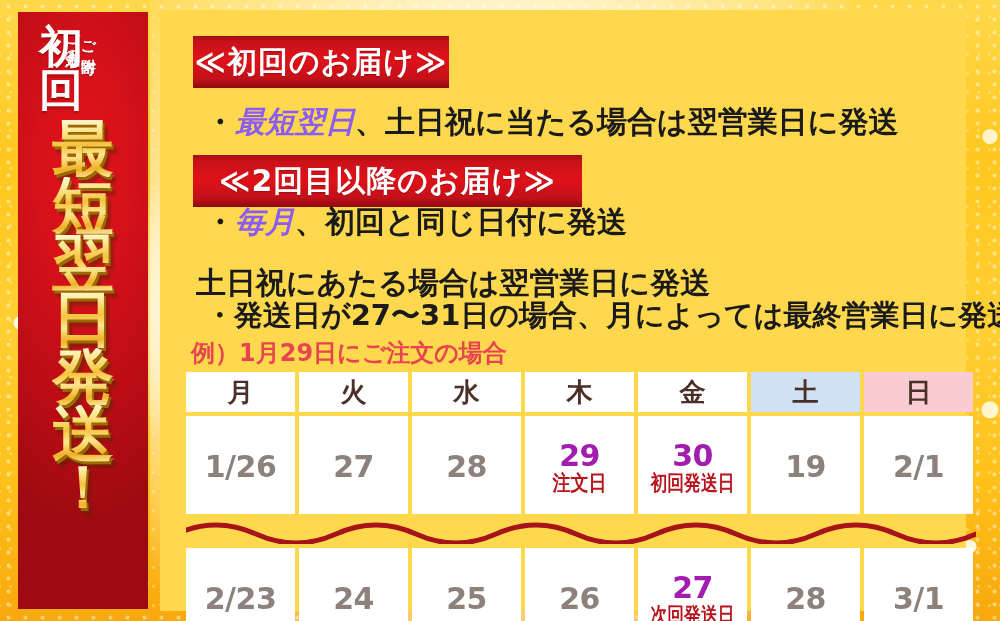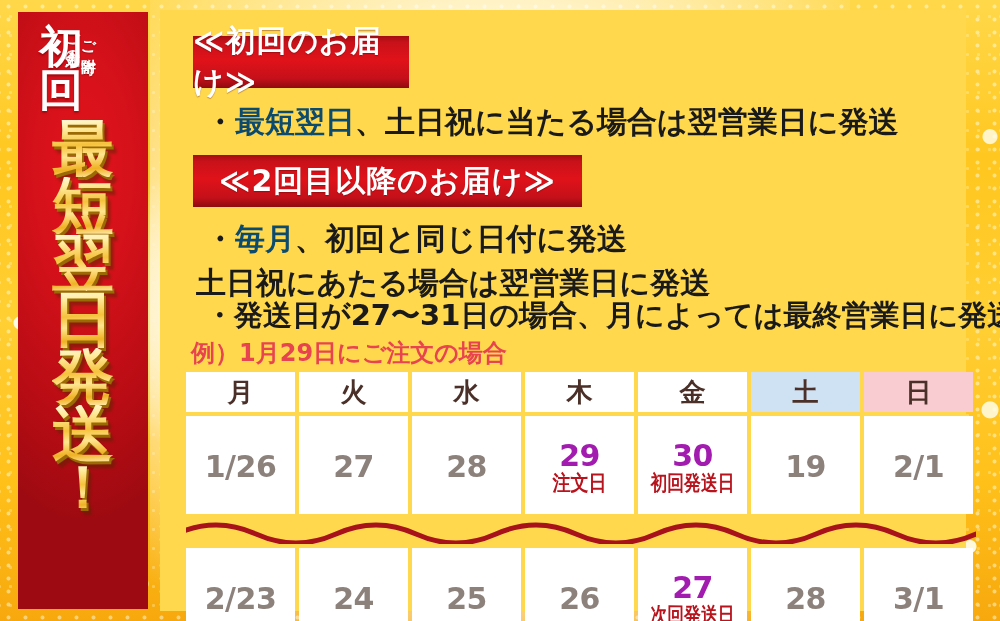--- a/index.html
+++ b/index.html
@@ -104,31 +104,31 @@
   }
 
   
   .head-box {
     position:absolute; color:#ffffff; font-weight:900;
     display:flex; align-items:center; justify-content:center;
     background:linear-gradient(180deg,#a40d10 0%,#c8111a 12%,#e01219 46%,#c4101a 82%,#8e0a0e 100%);
     letter-spacing:1px;
     text-shadow:0 1px 1px rgba(80,0,0,.35);
   }
-  #head1 { left:193px; top:36px; width:216px; height:52px; font-size:30px; }
+  #head1 { left:193px; top:36px; width:256px; height:52px; font-size:30px; }
   #head2 { left:193px; top:155px; width:389px; height:52px; font-size:30px; }
 
   
   .line {
     position:absolute; color:#1a1a1a; font-weight:900;
     white-space:nowrap; letter-spacing:0px;
   }
-  .line .hl { color:#0c4a6e; }
+  .line .hl { color:#8b5cf6;font-style:italic; }
   #l1 { left:205px; top:102px; font-size:30px; }
-  #l2 { left:205px; top:219px; font-size:30px; }
+  #l2 { left:205px; top:202px; font-size:30px; }
   #l3 { left:196px; top:263px; font-size:30px; }
   #l4 { left:205px; top:296px; font-size:29px; }
 
   .example {
     position:absolute; left:191px; top:337px;
     color:#e8444f; font-weight:900; font-size:24px; white-space:nowrap;
   }
 
   
   .cal { position:absolute; left:186px; top:372px; width:790px; }

